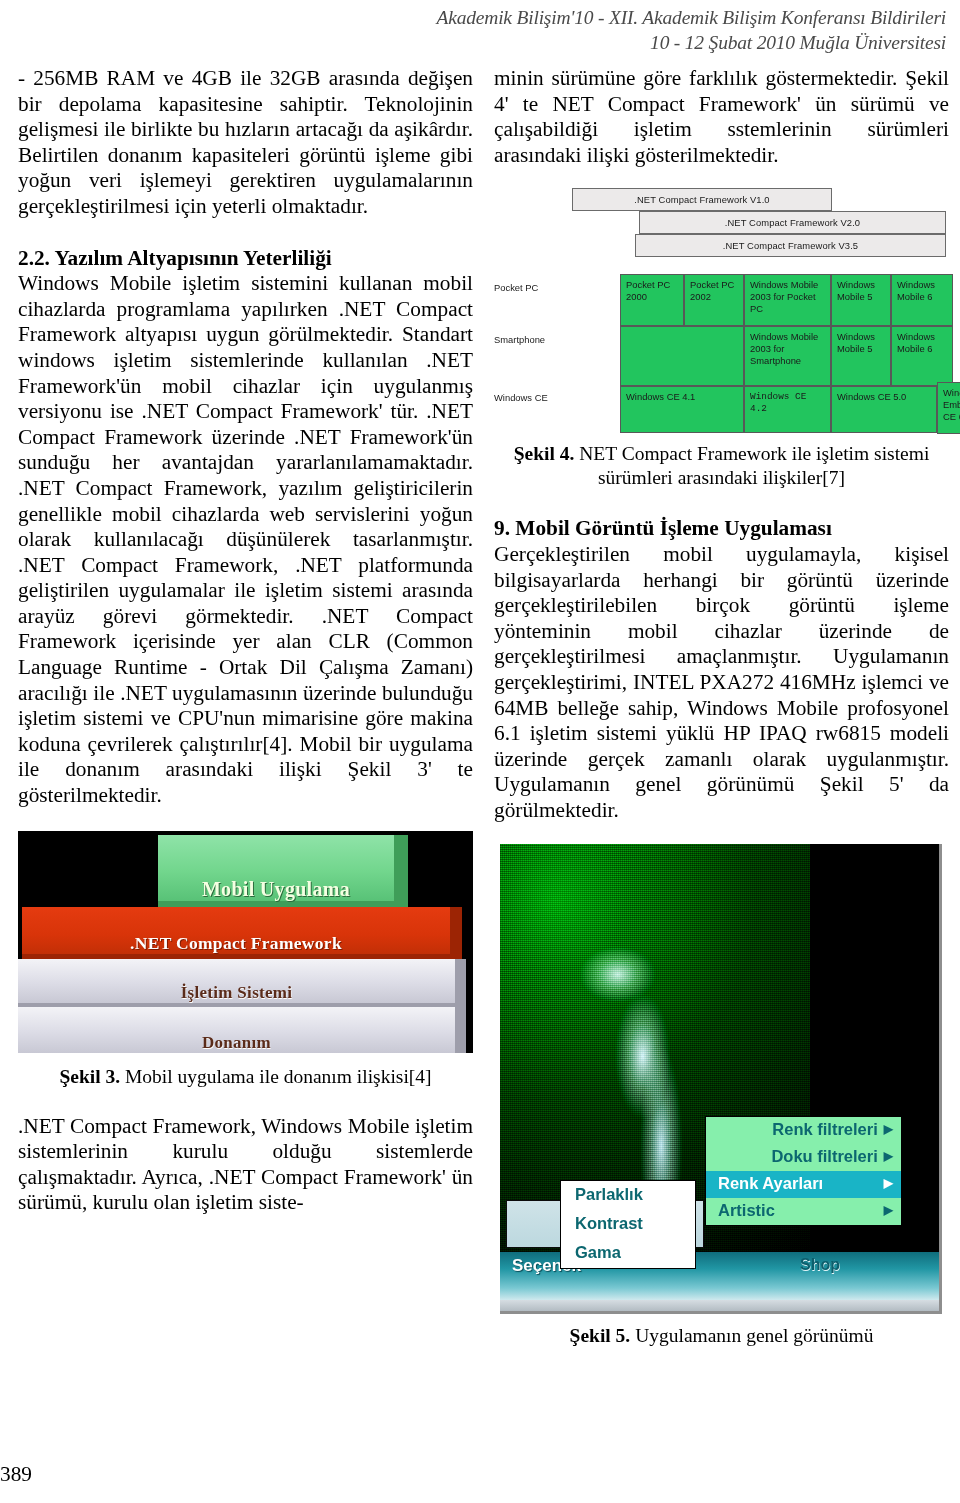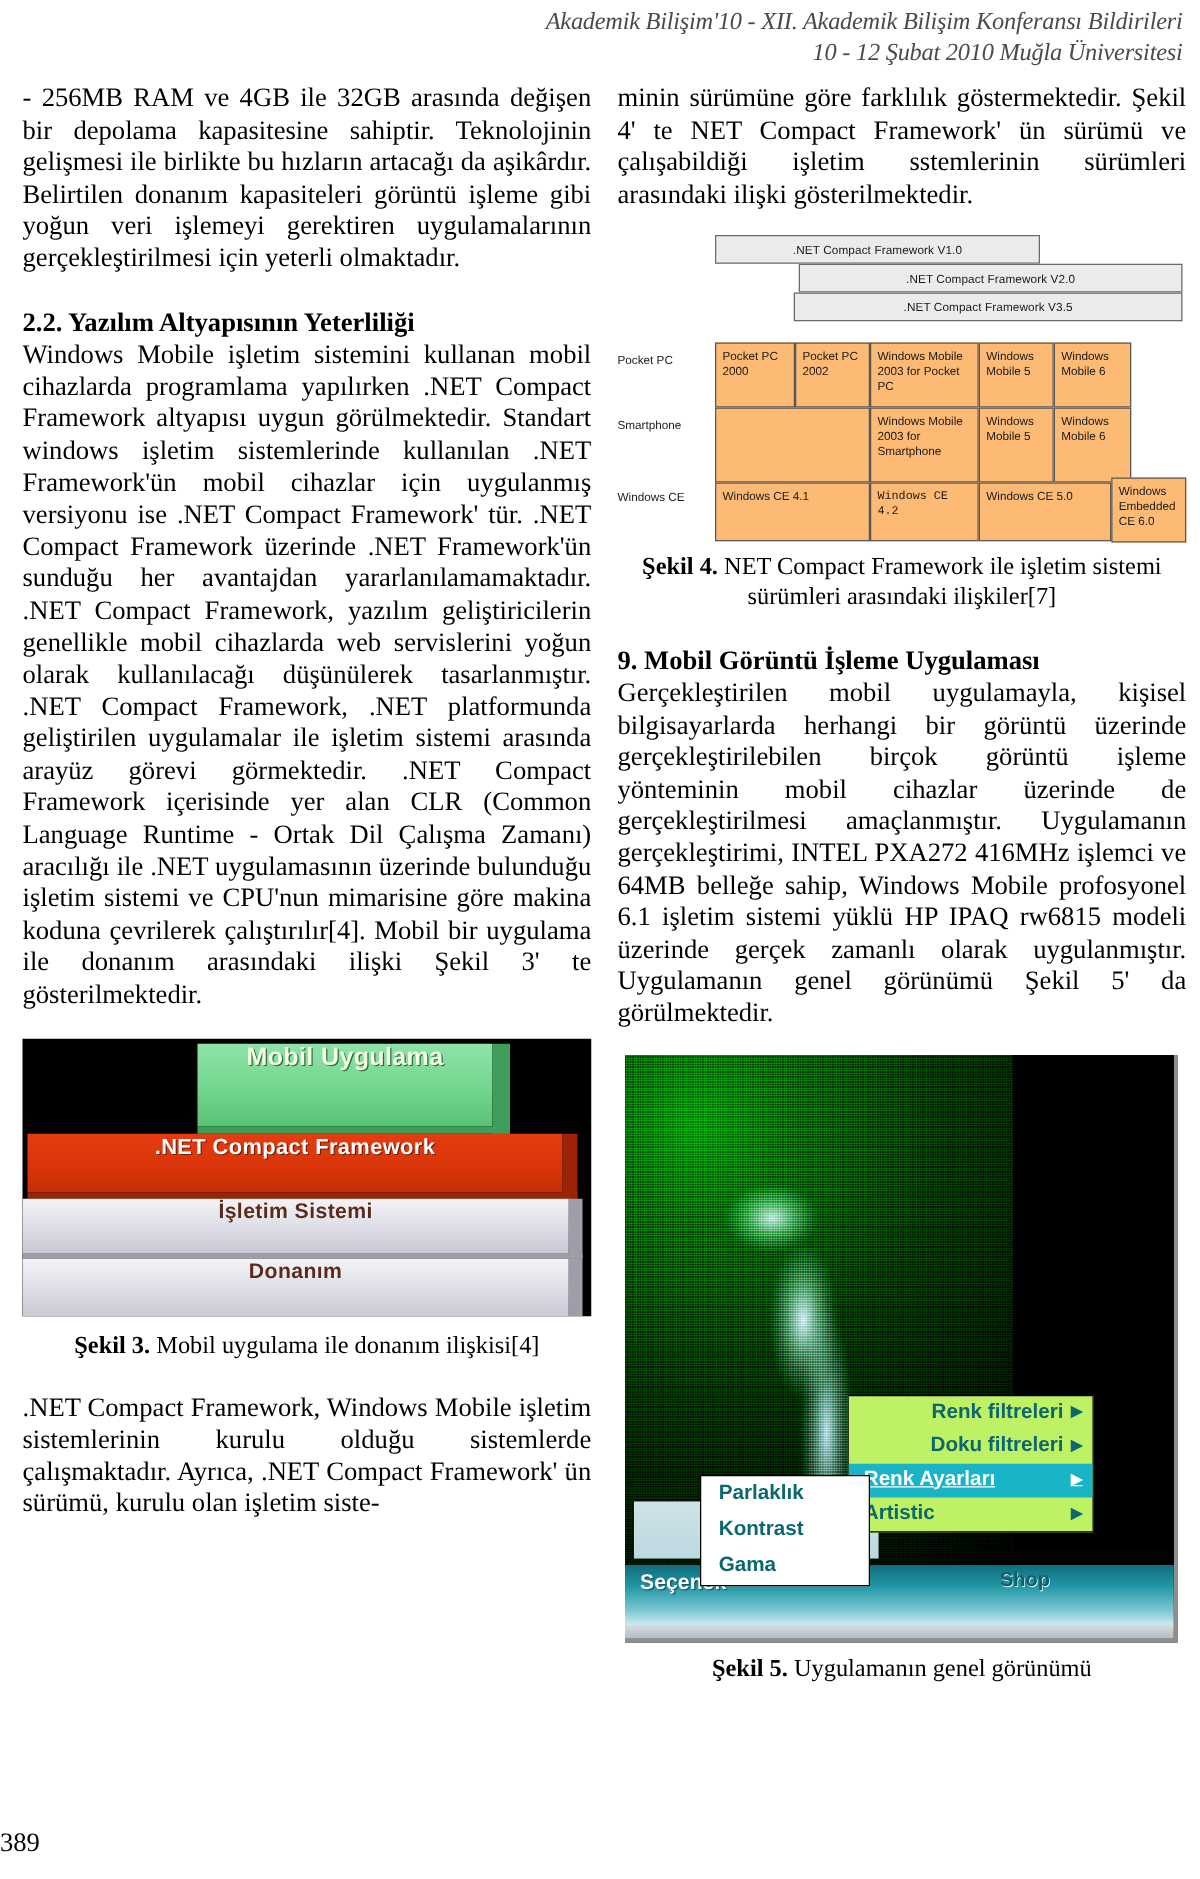--- a/index.html
+++ b/index.html
@@ -70,23 +70,23 @@
     position: relative;
     margin-top: 22px;
     width: 455px;
     height: 222px;
     background: #000;
     overflow: hidden;
   }
   .layer {
     position: absolute;
     display: flex;
-    align-items: flex-start;
+    align-items: flex-end;
     justify-content: center;
-    font-family: Liberation Sans, sans-serif;
+    font-family: Liberation Serif, serif;
     font-weight: bold;
     letter-spacing: 0.3px;
   }
   
   #lyr-app {
     left: 140px; top: 4px; width: 250px; height: 72px;
     background: linear-gradient(to bottom,#8fe3a8 0%, #72d68d 55%, #58c277 100%);
     color: #f4ffe2;
     font-size: 20px;
     text-shadow: 1px 1px 0 #2c6b3d;
@@ -149,25 +149,26 @@
     position: absolute;
     font-size: 9.4px;
     white-space: nowrap;
   }
   #lbl-ppc  { left: 0px; top: 96px; }
   #lbl-sp   { left: 0px; top: 148px; }
   #lbl-wce  { left: 0px; top: 206px; }
 
   .grid-cell {
     position: absolute;
-    background: #fdba74;
+    background: #22c55e;
     border: 1.3px solid #585858;
     font-size: 9.4px;
     line-height: 11.6px;
     padding: 4px 4px 0 5px;
+    margin-left: 48px;
   }
   
   #c-r1a { left: 78px;  top: 88px;  width: 64px;  height: 52px; }
   #c-r1b { left: 142px; top: 88px;  width: 60px;  height: 52px; }
   #c-r1c { left: 202px; top: 88px;  width: 87px;  height: 52px; }
   #c-r1d { left: 289px; top: 88px;  width: 60px;  height: 52px; }
   #c-r1e { left: 349px; top: 88px;  width: 62px;  height: 52px; }
   
   #c-r2a { left: 78px;  top: 140px; width: 124px; height: 60px; }
   #c-r2c { left: 202px; top: 140px; width: 87px;  height: 60px; }
@@ -238,30 +239,30 @@
     position:absolute; left:300px; top:412px;
     color:#0d5f6d; font-weight:bold; font-size:16px;
     text-shadow:0.5px 0.5px 0 #e4f6f9;
   }
   #cmdbar-base {
     position:absolute; left:0; top:456px; width:442px; height:14px;
     background: linear-gradient(to bottom,#d6dde2,#a9b3ba);
   }
   
   #menu-main {
-    position:absolute; left:178px; top:272px; width:197px;
-    background:#bef264; border:1.5px solid #000;
+    position:absolute; left:205px; top:272px; width:197px;
+    background:#86efac; border:1.5px solid #000;
   }
   #menu-main .mi {
     display:flex; align-items:center; justify-content:space-between;
     padding:1px 8px 3px 12px;
     font-size:16.5px; font-weight:bold; color:#0c6770;
     height:27px;
   }
-  #menu-main .mi.sel { background:#19b4c6; color:#ffffff;text-decoration:underline; }
+  #menu-main .mi.sel { background:#19b4c6; color:#ffffff; }
   #menu-main .mi .lbl { flex:1; text-align:right; padding-right:6px; }
   #menu-main .mi.left-lbl .lbl { text-align:left; padding-left:0; }
   .arrow-r { font-size:12px; line-height:1; }
   
   #menu-sub {
     position:absolute; left:60px; top:336px; width:136px;
     background:#ffffff; border:1.5px solid #000;
   }
   #menu-sub .mi {
     padding:2px 8px 3px 14px;

